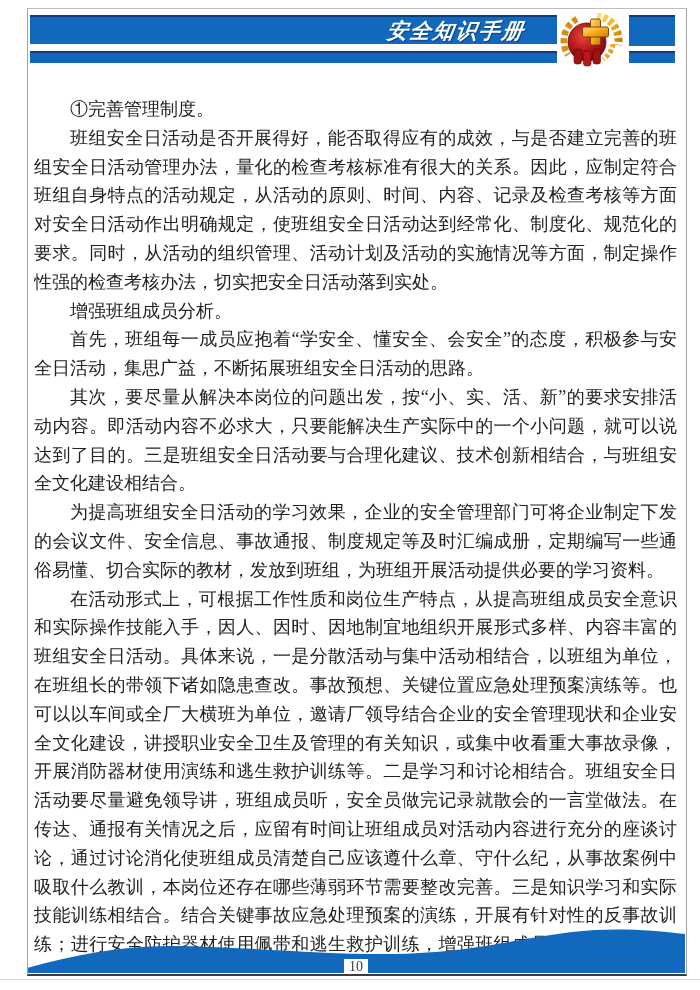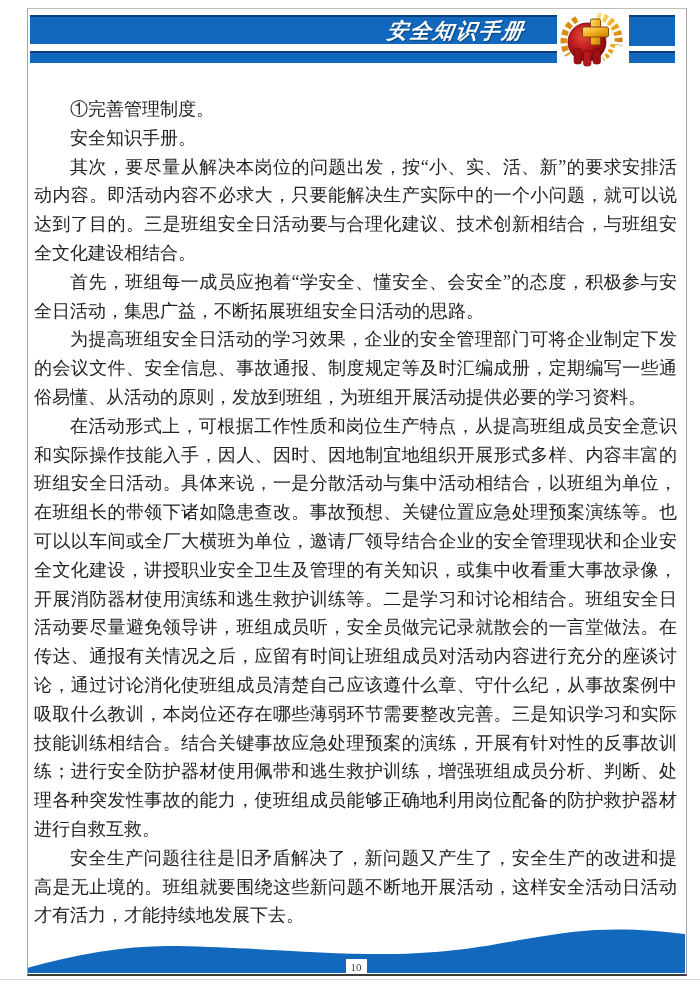--- a/index.html
+++ b/index.html
@@ -41,21 +41,21 @@
   }
   .para{margin:0;text-indent:2em;text-align:justify;}
 
   
   .wave{position:absolute;left:27px;top:928px;width:658px;height:45px;z-index:2;}
   .pagenum{
     position:absolute;left:27px;top:957px;width:658px;text-align:center;z-index:4;
   }
   .pagenum span{
     display:inline-block;background:#fff;padding:0 5px;color:#3a3a3a;
-    font-size:11px;line-height:16px;font-family:"Liberation Serif",serif;
+    font-size:14px;line-height:16px;font-family:"Liberation Serif",serif;
   }
 </style>
 </head>
 <body>
 
 <div class="page">
 
   <div class="header">
     <div class="hrow">
       <div class="bar bar1-left">
@@ -99,24 +99,25 @@
       <g stroke="#7a3b00" stroke-width="0.9" fill="url(#goldG)">
         <rect x="33.5" y="5" width="10" height="26" rx="1.6"></rect>
         <rect x="25.5" y="13" width="26" height="10" rx="1.6"></rect>
       </g>
     </svg>
   </div>
 
   <div class="bodytext">
 
   <p class="para">①完善管理制度。</p>
-      <p class="para">安全知识手册。</p>
+      <p class="para">班组安全日活动是否开展得好，能否取得应有的成效，与是否建立完善的班组安全日活动管理办法，量化的检查考核标准有很大的关系。因此，应制定符合班组自身特点的活动规定，从活动的原则、时间、内容、记录及检查考核等方面对安全日活动作出明确规定，使班组安全日活动达到经常化、制度化、规范化的要求。同时，从活动的组织管理、活动计划及活动的实施情况等方面，制定操作性强的检查考核办法，切实把安全日活动落到实处。</p>
+      <p class="para">增强班组成员分析。</p>
+      <p class="para">首先，班组每一成员应抱着“学安全、懂安全、会安全”的态度，积极参与安全日活动，集思广益，不断拓展班组安全日活动的思路。</p>
       <p class="para">其次，要尽量从解决本岗位的问题出发，按“小、实、活、新”的要求安排活动内容。即活动内容不必求大，只要能解决生产实际中的一个小问题，就可以说达到了目的。三是班组安全日活动要与合理化建议、技术创新相结合，与班组安全文化建设相结合。</p>
-      <p class="para">首先，班组每一成员应抱着“学安全、懂安全、会安全”的态度，积极参与安全日活动，集思广益，不断拓展班组安全日活动的思路。</p>
-      <p class="para">为提高班组安全日活动的学习效果，企业的安全管理部门可将企业制定下发的会议文件、安全信息、事故通报、制度规定等及时汇编成册，定期编写一些通俗易懂、从活动的原则，发放到班组，为班组开展活动提供必要的学习资料。</p>
+      <p class="para">为提高班组安全日活动的学习效果，企业的安全管理部门可将企业制定下发的会议文件、安全信息、事故通报、制度规定等及时汇编成册，定期编写一些通俗易懂、切合实际的教材，发放到班组，为班组开展活动提供必要的学习资料。</p>
       <p class="para">在活动形式上，可根据工作性质和岗位生产特点，从提高班组成员安全意识和实际操作技能入手，因人、因时、因地制宜地组织开展形式多样、内容丰富的班组安全日活动。具体来说，一是分散活动与集中活动相结合，以班组为单位，在班组长的带领下诸如隐患查改。事故预想、关键位置应急处理预案演练等。也可以以车间或全厂大横班为单位，邀请厂领导结合企业的安全管理现状和企业安全文化建设，讲授职业安全卫生及管理的有关知识，或集中收看重大事故录像，开展消防器材使用演练和逃生救护训练等。二是学习和讨论相结合。班组安全日活动要尽量避免领导讲，班组成员听，安全员做完记录就散会的一言堂做法。在传达、通报有关情况之后，应留有时间让班组成员对活动内容进行充分的座谈讨论，通过讨论消化使班组成员清楚自己应该遵什么章、守什么纪，从事故案例中吸取什么教训，本岗位还存在哪些薄弱环节需要整改完善。三是知识学习和实际技能训练相结合。结合关键事故应急处理预案的演练，开展有针对性的反事故训练；进行安全防护器材使用佩带和逃生救护训练，增强班组成员分析、判断、处理各种突发性事故的能力，使班组成员能够正确地利用岗位配备的防护救护器材进行自救互救。</p>
       <p class="para">安全生产问题往往是旧矛盾解决了，新问题又产生了，安全生产的改进和提高是无止境的。班组就要围绕这些新问题不断地开展活动，这样安全活动日活动才有活力，才能持续地发展下去。</p>
     </div>
 
   <svg class="wave" viewBox="0 0 658 45" preserveAspectRatio="none" aria-hidden="true">
     <path d="M0,45 L0,40 C50,26 100,17 150,18 C240,20 300,27 370,26 C450,24 480,12 545,4 C585,-1 625,2 658,6 L658,45 Z" fill="#1168bd"></path>
   </svg>
 
   <div class="pagenum">
     <span>10</span>

